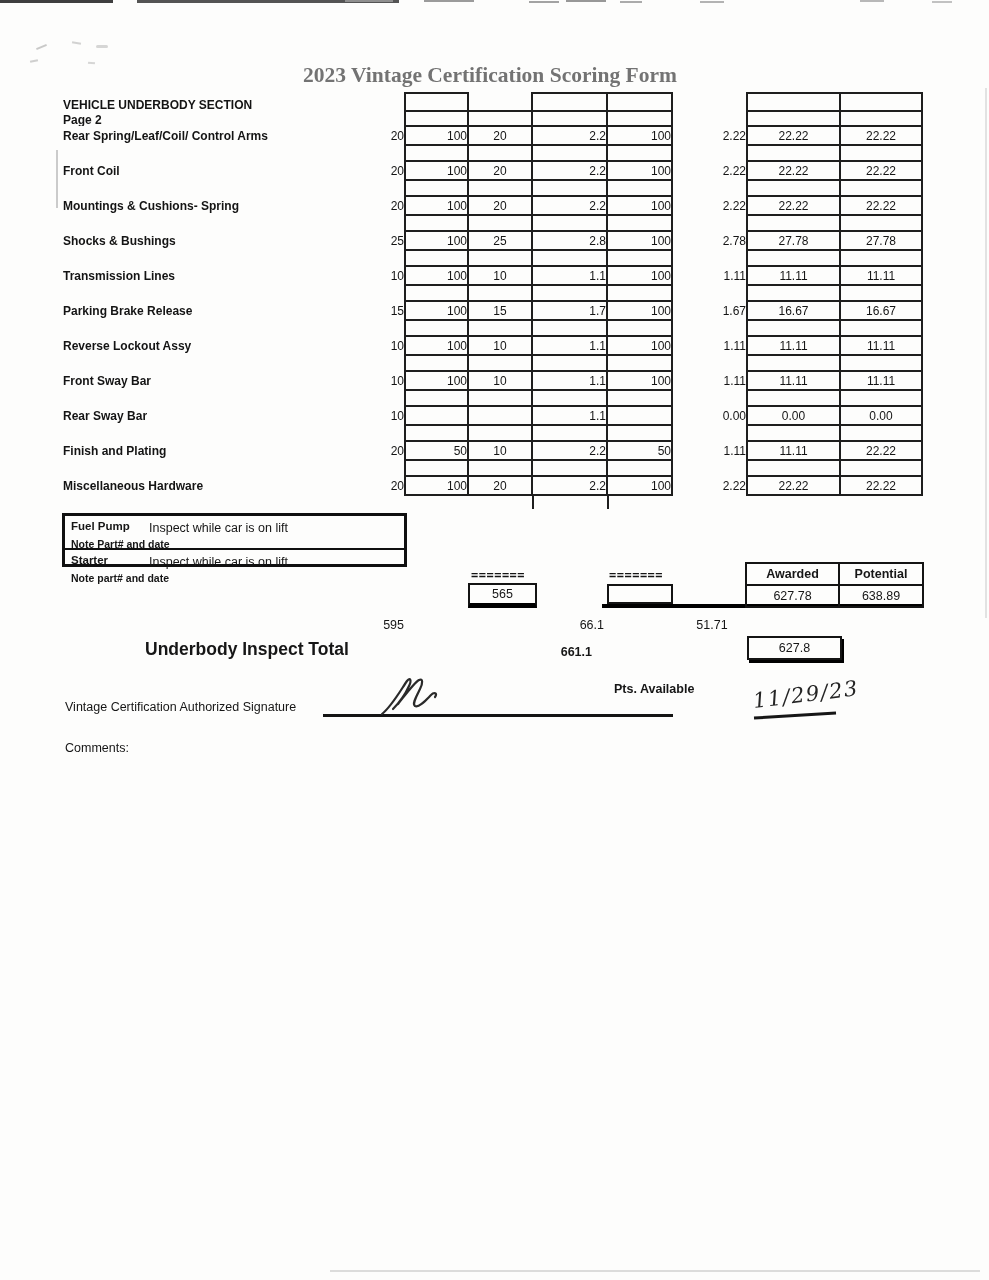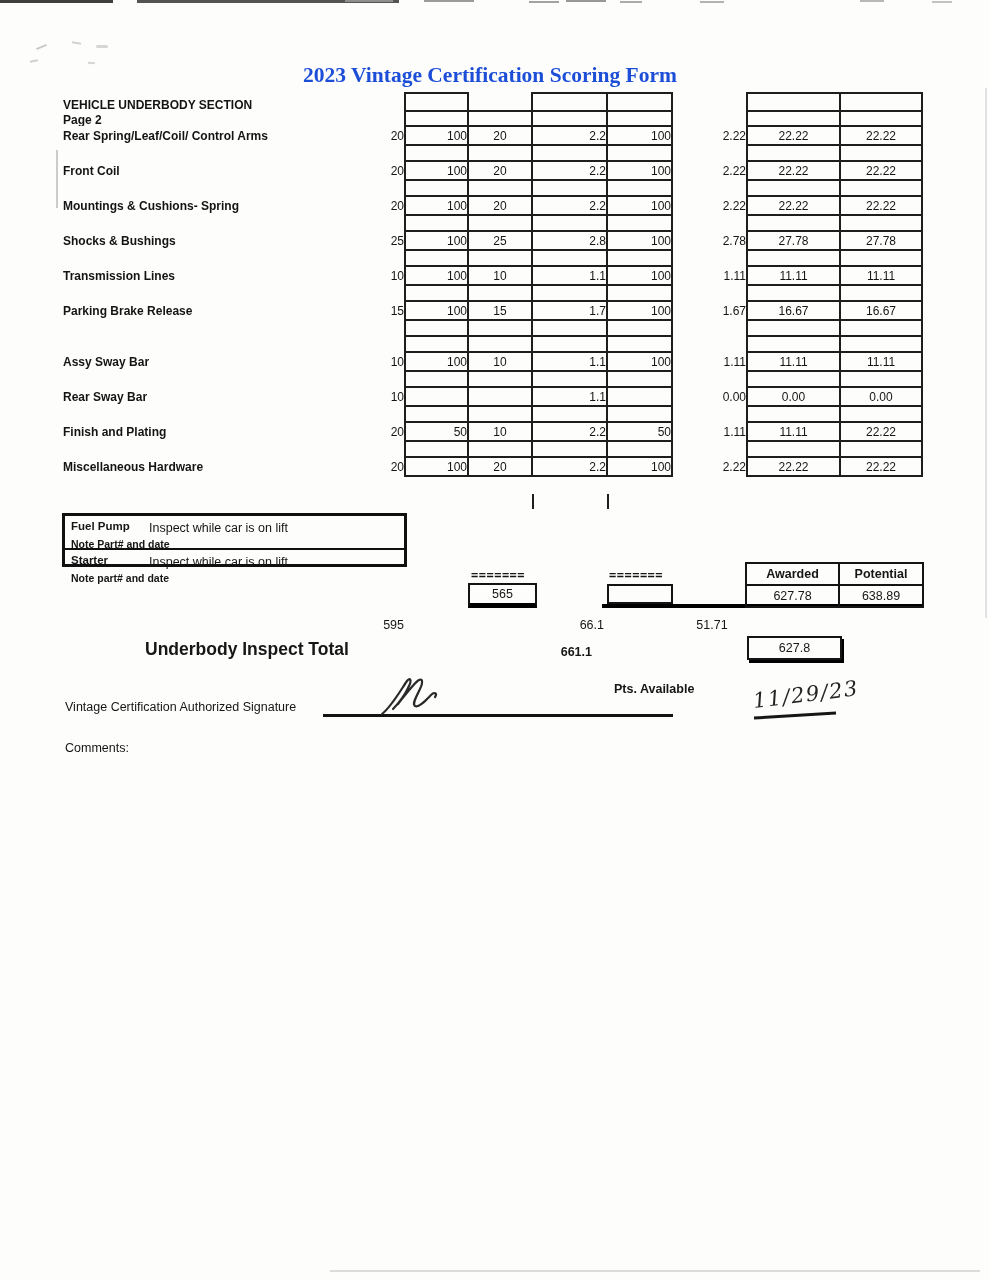--- a/index.html
+++ b/index.html
@@ -2,21 +2,21 @@
 <html><head>
 <meta charset="utf-8">
 <style>
   html,body{margin:0;padding:0;background:#ffffff;}
   .page{position:relative;width:989px;height:1280px;background:#fdfdfc;overflow:hidden;
         font-family:"Liberation Sans",sans-serif;color:#161616;}
   .abs{position:absolute;}
 
   
   .title{left:240px;top:63px;width:500px;text-align:center;
-         font-family:"Liberation Serif",serif;font-weight:bold;font-size:21.5px;color:#1d4ed8;}
+         font-family:"Liberation Serif",serif;font-weight:bold;font-size:21.5px;color:#737373;}
 
   
   table.score{position:absolute;left:63px;top:92px;border-collapse:collapse;table-layout:fixed;}
   table.score td{padding:0;font-size:12px;line-height:1;white-space:nowrap;overflow:hidden;color:#141414;}
   table.score td.b{border:2px solid #1e1e1e;}
   table.score td.bb{border-bottom:2px solid #1e1e1e;}
   tr.rh1{height:18px;} tr.rh2{height:15px;} tr.vr{height:19px;} tr.er{height:16px;}
   td.sec{font-weight:bold;font-size:13.5px;vertical-align:bottom;}
   td.pg{font-weight:bold;font-size:11px;vertical-align:bottom;}
   td.lab{font-weight:bold;font-size:11px;}
@@ -256,33 +256,45 @@
           <td colspan="2"></td>
           <td class="b"></td>
           <td class="b"></td>
           <td class="b"></td>
           <td class="b"></td>
           <td></td>
           <td></td>
           <td class="b"></td>
           <td class="b"></td>
         </tr>
-        <tr class="er">
-          <td colspan="2"></td>
-          <td class="b"></td>
-          <td class="b"></td>
-          <td class="b"></td>
-          <td class="b"></td>
-          <td></td>
-          <td></td>
-          <td class="b"></td>
-          <td class="b"></td>
-        </tr>
-        <tr class="vr">
-          <td class="lab">Assy Sway Bar</td>
+        <tr class="vr">
+          <td class="lab">Reverse Lockout Assy</td>
+          <td class="wt">10</td>
+          <td class="b ra">100</td>
+          <td class="b ce">10</td>
+          <td class="b ra">1.1</td>
+          <td class="b ra">100</td>
+          <td></td>
+          <td class="r0">1.11</td>
+          <td class="b ce">11.11</td>
+          <td class="b ce">11.11</td>
+        </tr>
+        <tr class="er">
+          <td colspan="2"></td>
+          <td class="b"></td>
+          <td class="b"></td>
+          <td class="b"></td>
+          <td class="b"></td>
+          <td></td>
+          <td></td>
+          <td class="b"></td>
+          <td class="b"></td>
+        </tr>
+        <tr class="vr">
+          <td class="lab">Front Sway Bar</td>
           <td class="wt">10</td>
           <td class="b ra">100</td>
           <td class="b ce">10</td>
           <td class="b ra">1.1</td>
           <td class="b ra">100</td>
           <td></td>
           <td class="r0">1.11</td>
           <td class="b ce">11.11</td>
           <td class="b ce">11.11</td>
         </tr>

